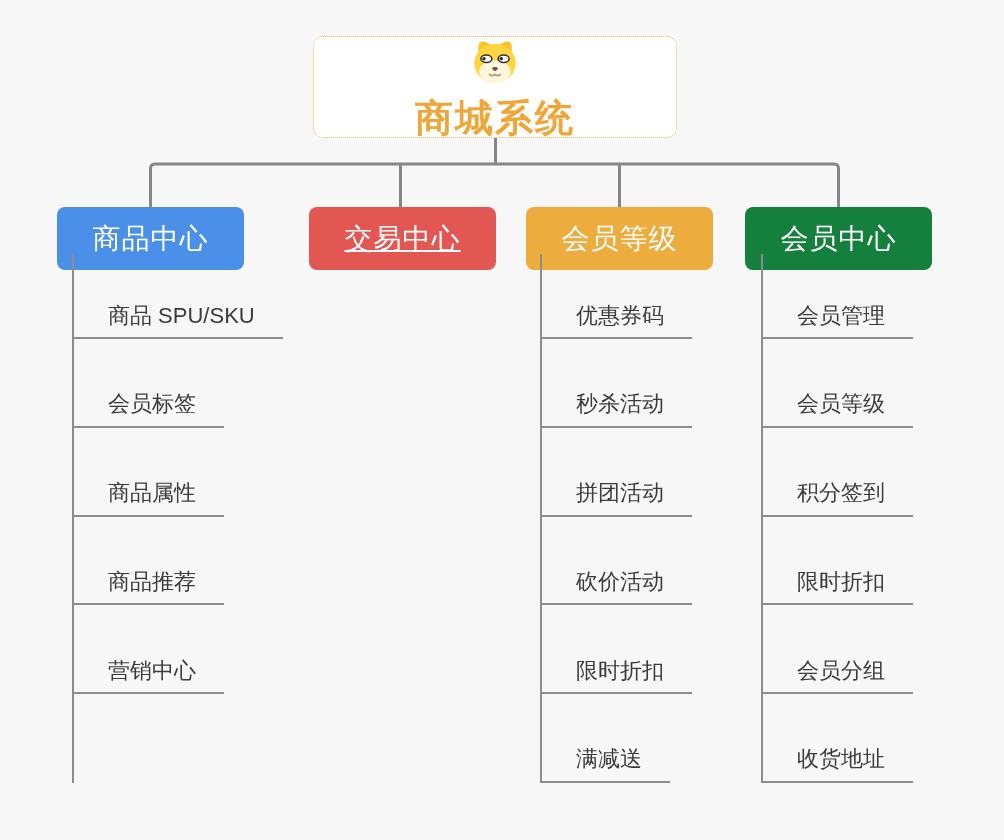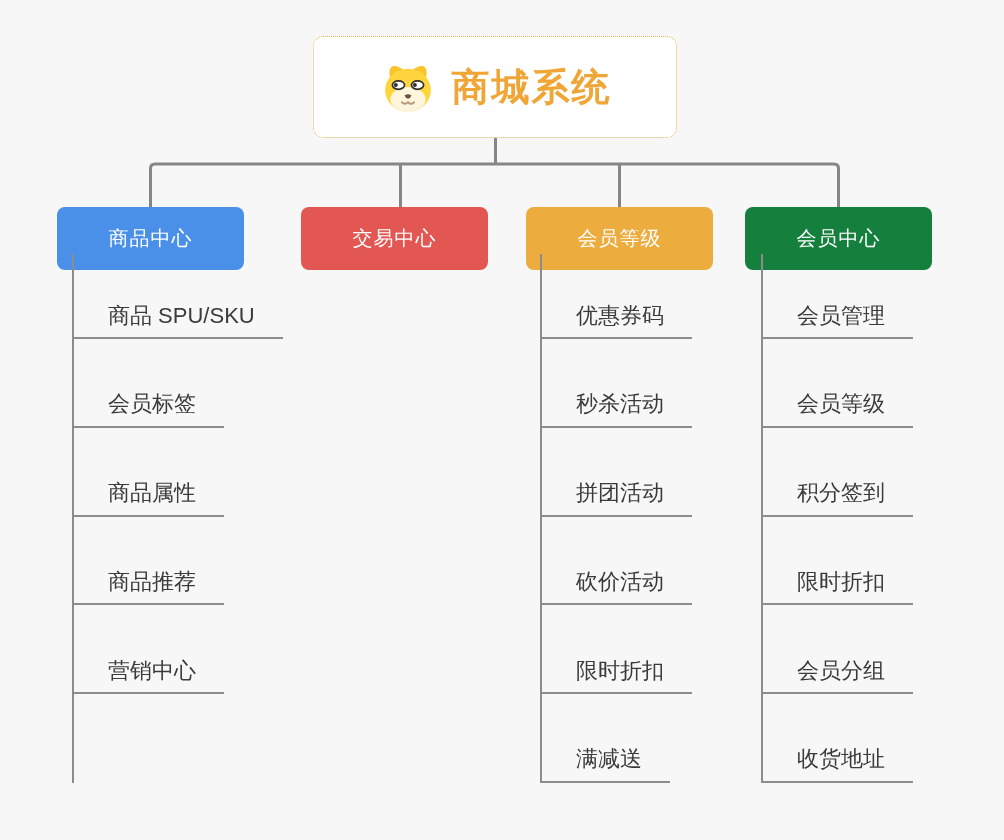--- a/index.html
+++ b/index.html
@@ -21,43 +21,44 @@
   .root-node{
     position:absolute;
     left:313px;top:36px;
     width:364px;height:102px;
     background:#ffffff;
     border:1px dotted #f1b14d;
     border-radius:10px;
     box-sizing:border-box;
     display:flex;align-items:center;justify-content:center;
     gap:15px;
+    flex-direction:column;
   }
   .root-title{
     font-size:38px;
     font-weight:600;
     letter-spacing:2px;
     color:#f0a637;
     line-height:1;
   }
   .dog-icon{display:block;}
   
   .branch-box{
     position:absolute;
     top:207px;
     width:187px;height:63px;
     border-radius:8px;
     display:flex;align-items:center;justify-content:center;
     color:#ffffff;
-    font-size:20px;
+    font-size:28px;
     letter-spacing:1px;
     box-sizing:border-box;
   }
   .branch-box.b0{left:57px;}
-  .branch-box.b1{left:301px;}
+  .branch-box.b1{left:309px;text-decoration:underline;}
   .branch-box.b2{left:526px;}
   .branch-box.b3{left:745px;}
   
   .branch-col{
     position:absolute;
     top:254px;
     height:529px;
     border-left:2px solid #8c8c8c;
     box-sizing:content-box;
   }

